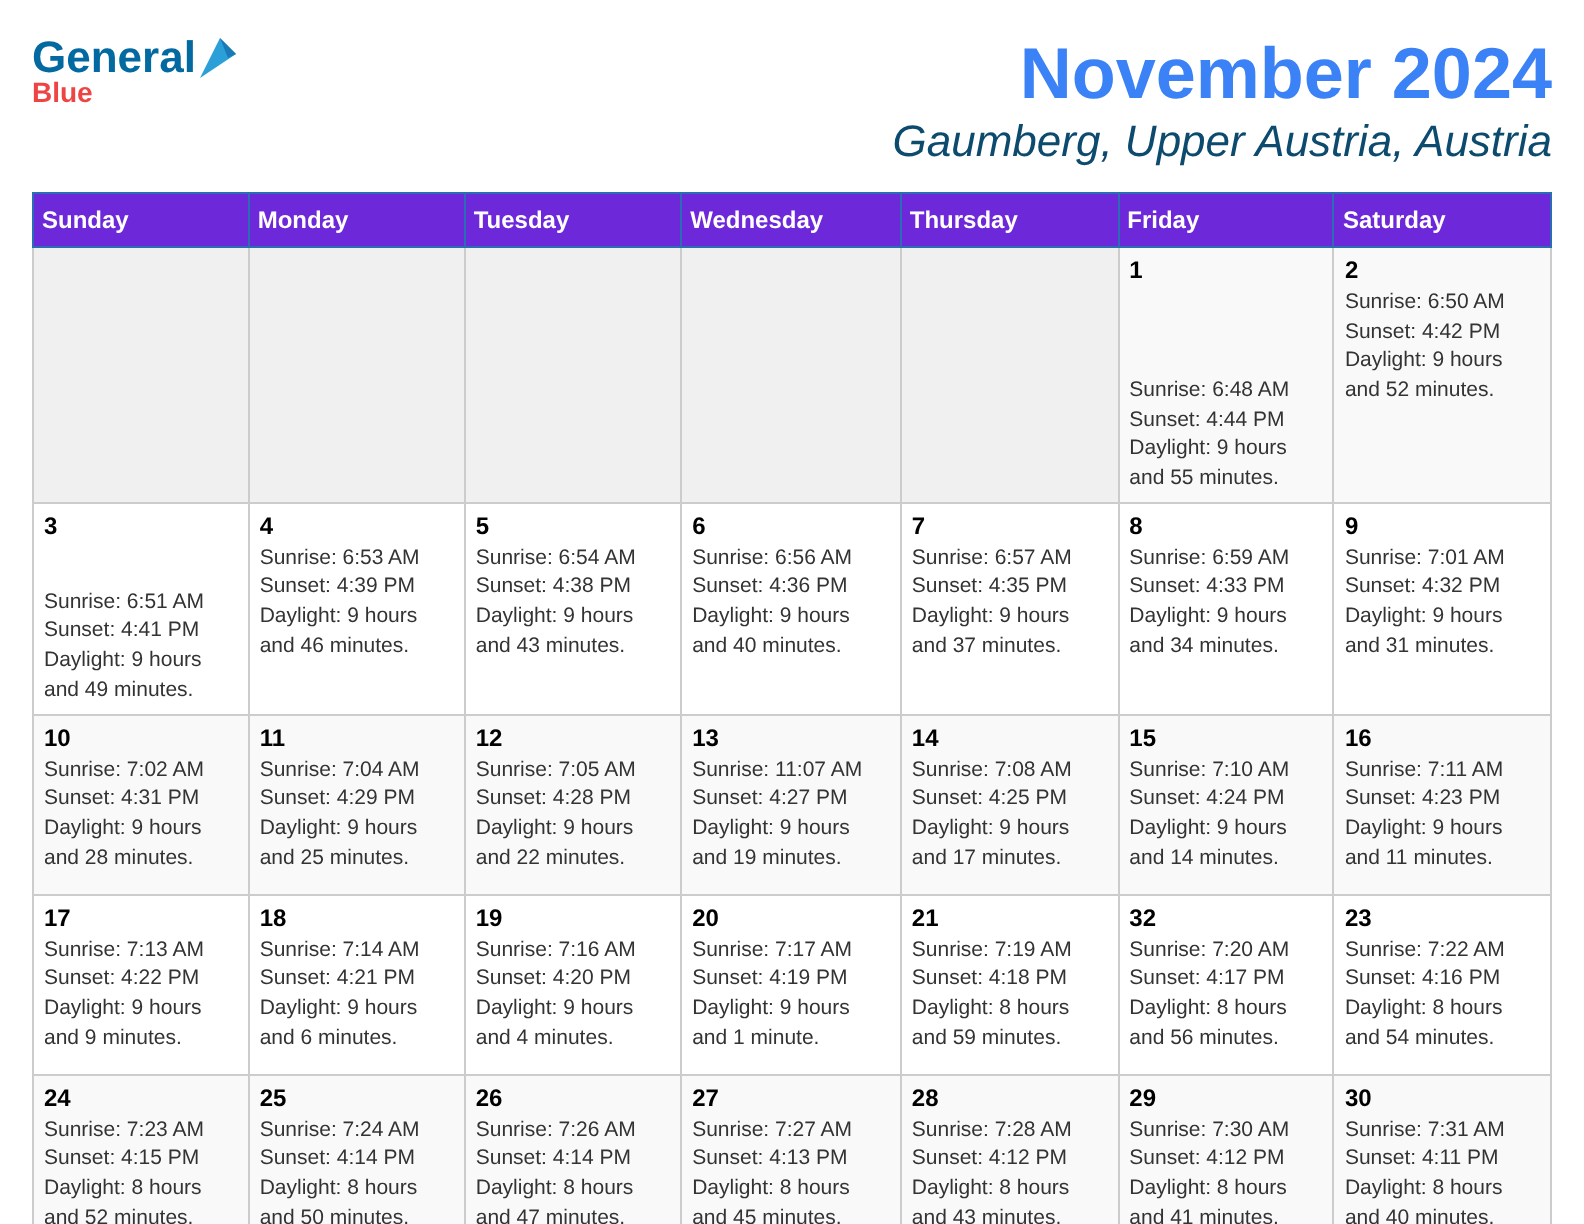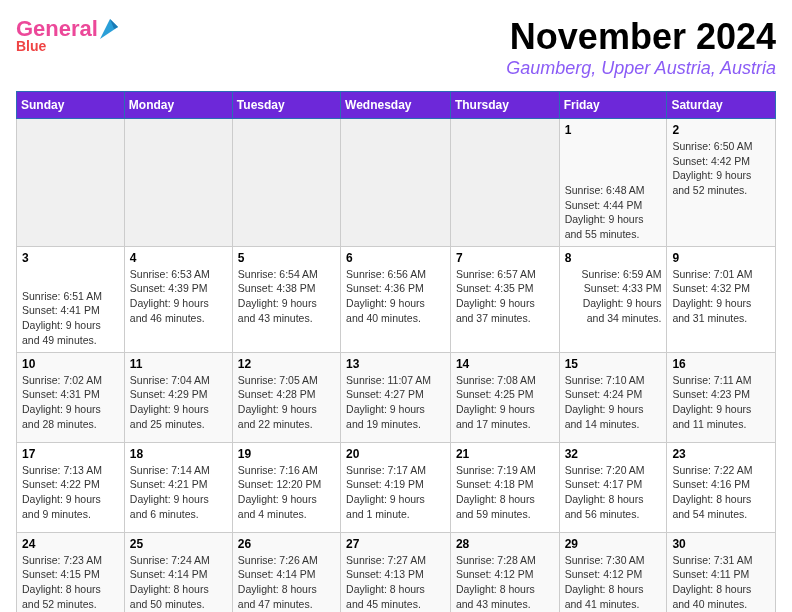--- a/index.html
+++ b/index.html
@@ -20,25 +20,25 @@
       display: flex;
       flex-direction: column;
       align-items: flex-start;
     }
     .title-block {
       text-align: right;
     }
     .month-title {
       font-size: 36px;
       font-weight: bold;
-      color: #000000;
+      color: #3b82f6;
     }
     .location {
-      font-size: 18px;
-      color: #8b5cf6;
+      font-size: 22px;
+      color: #0c4a6e;
       font-style: italic;
     }
     table {
       width: 100%;
       border-collapse: collapse;
       font-size: 11px;
     }
     thead tr {
       background-color: #6d28d9;
       color: #fff;
@@ -78,21 +78,21 @@
     .empty-cell {
       background: #f0f0f0 !important;
     }
   </style>
 </head>
 <body>
 
 <div class="header">
   <div class="logo">
     <div style="display:flex;align-items:center;gap:2px;">
-      <span style="font-size:22px;font-weight:bold;color:#ec4899;">General</span>
+      <span style="font-size:22px;font-weight:bold;color:#0369a1;">General</span>
       <svg width="18" height="20" viewBox="0 0 18 20">
         <polygon points="0,20 10,0 18,8" fill="#2a9fd8"></polygon>
         <polygon points="10,0 18,8 14,10" fill="#1a7ab5"></polygon>
       </svg>
     </div>
     <span style="font-size:14px;font-weight:bold;color:#ef4444;margin-top:-4px;">Blue</span>
   </div>
   <div class="title-block">
     <div class="month-title">November 2024</div>
     <div class="location">Gaumberg, Upper Austria, Austria</div>
@@ -157,21 +157,21 @@
 Daylight: 9 hours and 40 minutes.</div>
         </td>
         <td>
           <span class="day-num">7</span>
           <div class="day-info" style="white-space: pre-line;">Sunrise: 6:57 AM
 Sunset: 4:35 PM
 Daylight: 9 hours and 37 minutes.</div>
         </td>
         <td>
           <span class="day-num">8</span>
-          <div class="day-info" style="white-space: pre-line; text-align: right;">Sunrise: 6:59 AM
+          <div class="day-info" style="white-space: pre-line;">Sunrise: 6:59 AM
 Sunset: 4:33 PM
 Daylight: 9 hours and 34 minutes.</div>
         </td>
         <td>
           <span class="day-num">9</span>
           <div class="day-info" style="white-space: pre-line;">Sunrise: 7:01 AM
 Sunset: 4:32 PM
 Daylight: 9 hours and 31 minutes.</div>
         </td>
       </tr>
@@ -228,21 +228,21 @@
         </td>
         <td>
           <span class="day-num">18</span>
           <div class="day-info" style="white-space: pre-line;">Sunrise: 7:14 AM
 Sunset: 4:21 PM
 Daylight: 9 hours and 6 minutes.</div>
         </td>
         <td>
           <span class="day-num">19</span>
           <div class="day-info" style="white-space: pre-line;">Sunrise: 7:16 AM
-Sunset: 12:20 PM
+Sunset: 4:20 PM
 Daylight: 9 hours and 4 minutes.</div>
         </td>
         <td>
           <span class="day-num">20</span>
           <div class="day-info" style="white-space: pre-line;">Sunrise: 7:17 AM
 Sunset: 4:19 PM
 Daylight: 9 hours and 1 minute.</div>
         </td>
         <td>
           <span class="day-num">21</span>

